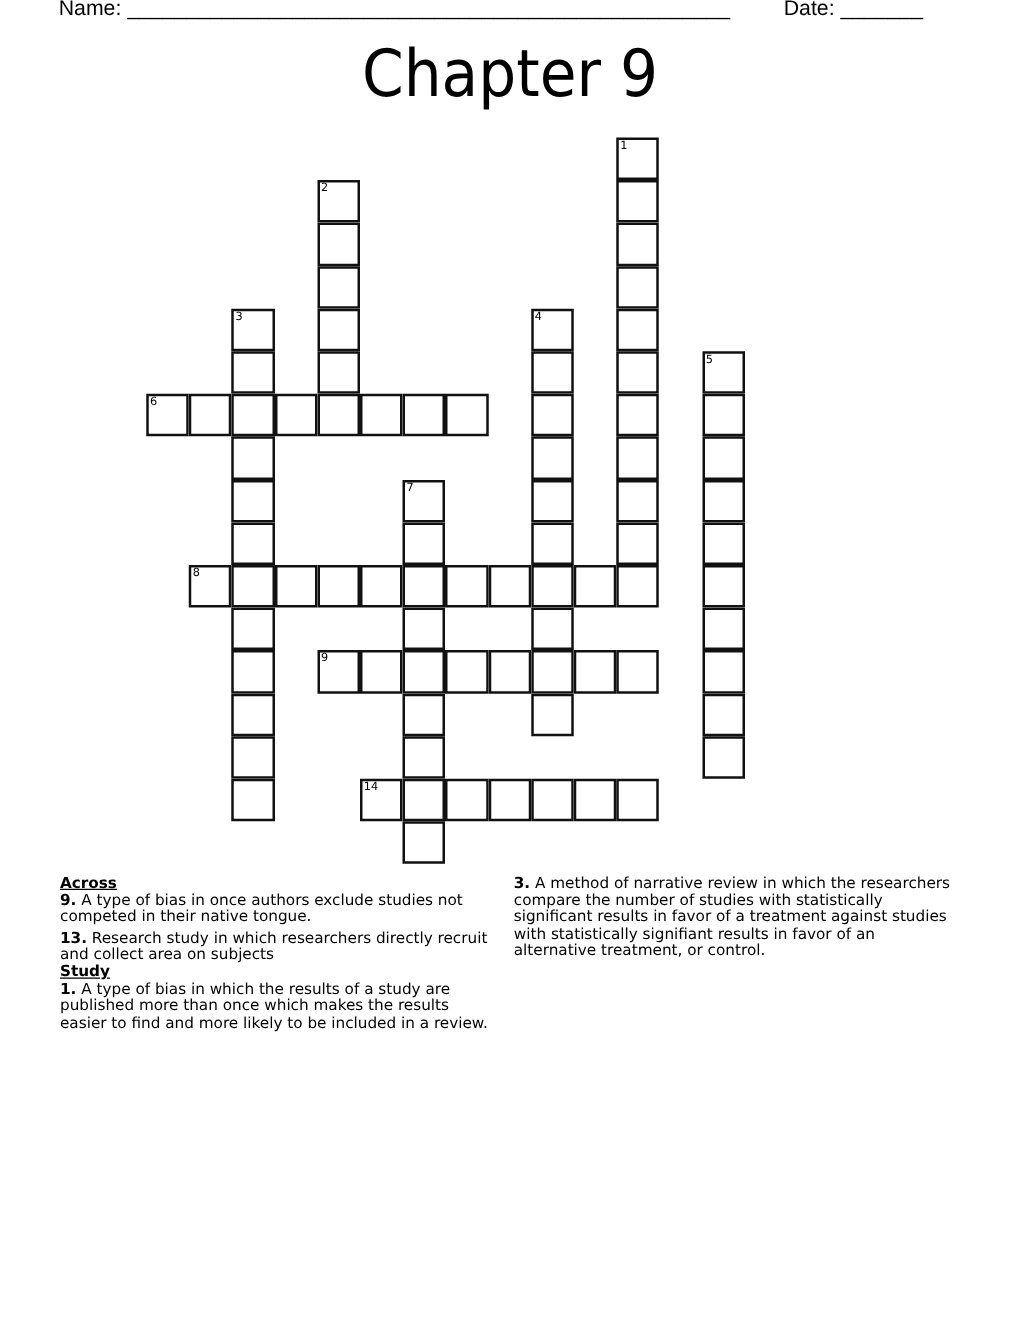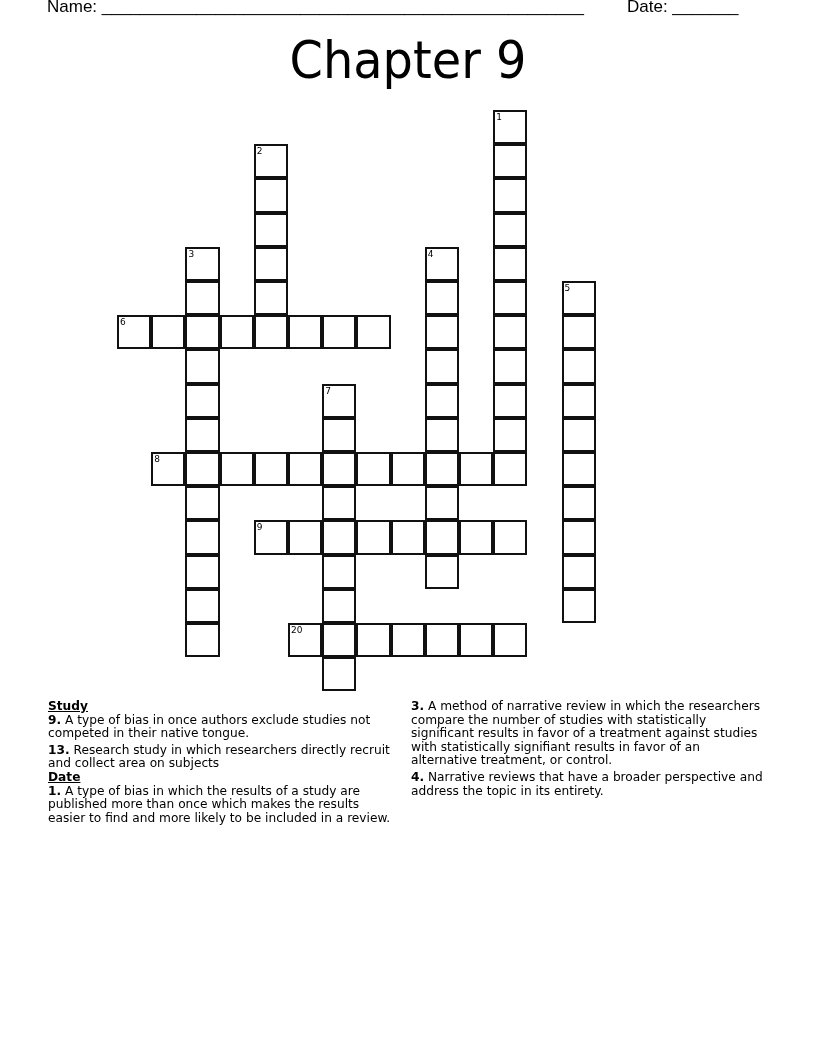--- a/index.html
+++ b/index.html
@@ -137,33 +137,32 @@
     <div class="cell" style="left: 459px; top: 452px;"></div>
     <div class="cell" style="left: 253.8px; top: 520.4px;">
       <span class="num">9</span>
     </div>
     <div class="cell" style="left: 288px; top: 520.4px;"></div>
     <div class="cell" style="left: 356.4px; top: 520.4px;"></div>
     <div class="cell" style="left: 390.6px; top: 520.4px;"></div>
     <div class="cell" style="left: 459px; top: 520.4px;"></div>
     <div class="cell" style="left: 493.2px; top: 520.4px;"></div>
     <div class="cell" style="left: 288px; top: 623px;">
-      <span class="num">20</span>
+      <span class="num">14</span>
     </div>
     <div class="cell" style="left: 356.4px; top: 623px;"></div>
     <div class="cell" style="left: 390.6px; top: 623px;"></div>
     <div class="cell" style="left: 424.8px; top: 623px;"></div>
     <div class="cell" style="left: 459px; top: 623px;"></div>
     <div class="cell" style="left: 493.2px; top: 623px;"></div>
   </div>
 
 <div class="clues left">
-  <div class="clue-heading">Study</div>
+  <div class="clue-heading">Across</div>
   <div class="clue"><span class="n">9.</span> <span>A type of bias in once authors exclude studies not competed in their native tongue.</span></div>
   <div class="clue" style="margin-bottom:0"><span class="n">13.</span> <span>Research study in which researchers directly recruit and collect area on subjects</span></div>
-  <div class="clue-heading">Date</div>
+  <div class="clue-heading">Study</div>
   <div class="clue"><span class="n">1.</span> <span>A type of bias in which the results of a study are published more than once which makes the results easier to find and more likely to be included in a review.</span></div>
 </div>
 
 <div class="clues right">
   <div class="clue"><span class="n">3.</span> <span>A method of narrative review in which the researchers compare the number of studies with statistically significant results in favor of a treatment against studies with statistically signifiant results in favor of an alternative treatment, or control.</span></div>
-  <div class="clue"><span class="n">4.</span> <span>Narrative reviews that have a broader perspective and address the topic in its entirety.</span></div>
 </div>
 
 </body></html>

